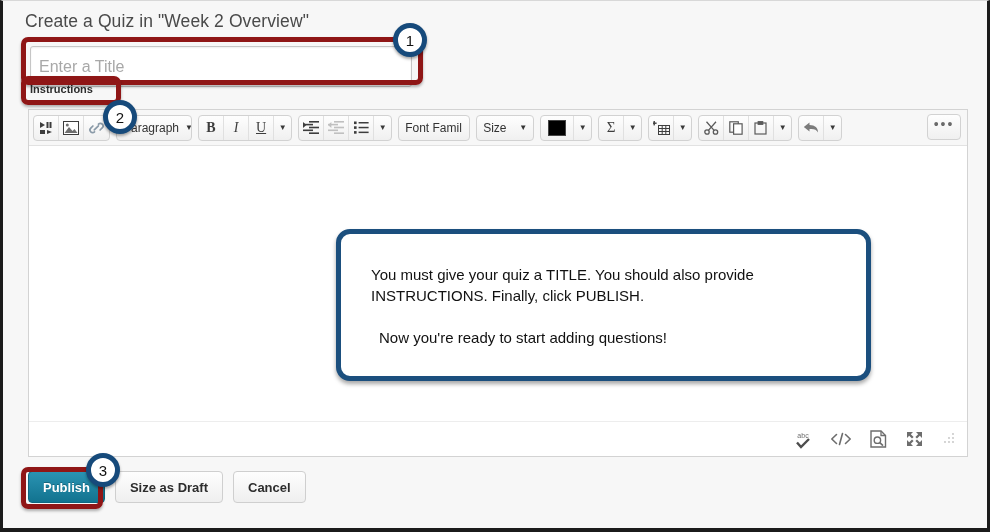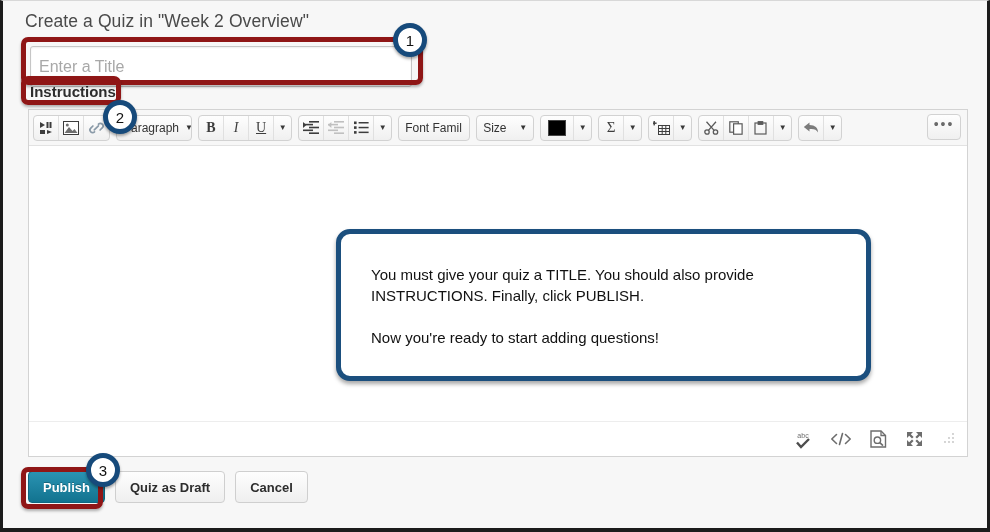--- a/index.html
+++ b/index.html
@@ -47,21 +47,21 @@
     padding: 2px 8px;
     outline: none;
     box-shadow: inset 0 1px 2px rgba(0,0,0,.07);
   }
   #title-input::placeholder { color: #a8a8a8; opacity: 1; }
 
   
   #instructions-label {
     position: absolute;
     left: 27px; top: 82px;
-    font-size: 15px;
+    font-size: 11px;
     font-weight: bold;
     color: #2d2d2d;
   }
 
   
   .redbox {
     position: absolute;
     border: 5px solid #8f1616;
     border-radius: 7px;
     pointer-events: none;
@@ -215,21 +215,21 @@
     box-shadow: 0 3px 4px rgba(0,0,0,.35);
     z-index: 50;
     padding: 30px 26px 0 30px;
   }
   #callout p {
     margin: 0;
     font-size: 15px;
     line-height: 21px;
     color: #111;
   }
-  #callout p.second { margin-top: 21px; }
+  #callout p.second { margin-top: 21px; margin-left: 8px; }
 
   
   #buttonbar {
     position: absolute;
     left: 25px; top: 470px;
     display: flex;
     align-items: center;
     gap: 10px;
     z-index: 30;
   }
@@ -483,21 +483,21 @@
     </div>
   </div>
 
   <div id="callout">
     <p>You must give your quiz a TITLE. You should also provide INSTRUCTIONS. Finally, click PUBLISH.</p>
     <p class="second">Now you're ready to start adding questions!</p>
   </div>
 
   <div id="buttonbar">
     <div class="btn" id="btn-publish">Publish</div>
-    <div class="btn" id="btn-savedraft">Quiz as Draft</div>
+    <div class="btn" id="btn-savedraft">Size as Draft</div>
     <div class="btn" id="btn-cancel">Cancel</div>
   </div>
 
   <div class="redbox" id="redbox-title"></div>
   <div class="redbox" id="redbox-instr"></div>
   <div class="redbox" id="redbox-publish"></div>
 
   <div class="badge" id="badge-1">1</div>
   <div class="badge" id="badge-2">2</div>
   <div class="badge" id="badge-3">3</div>

